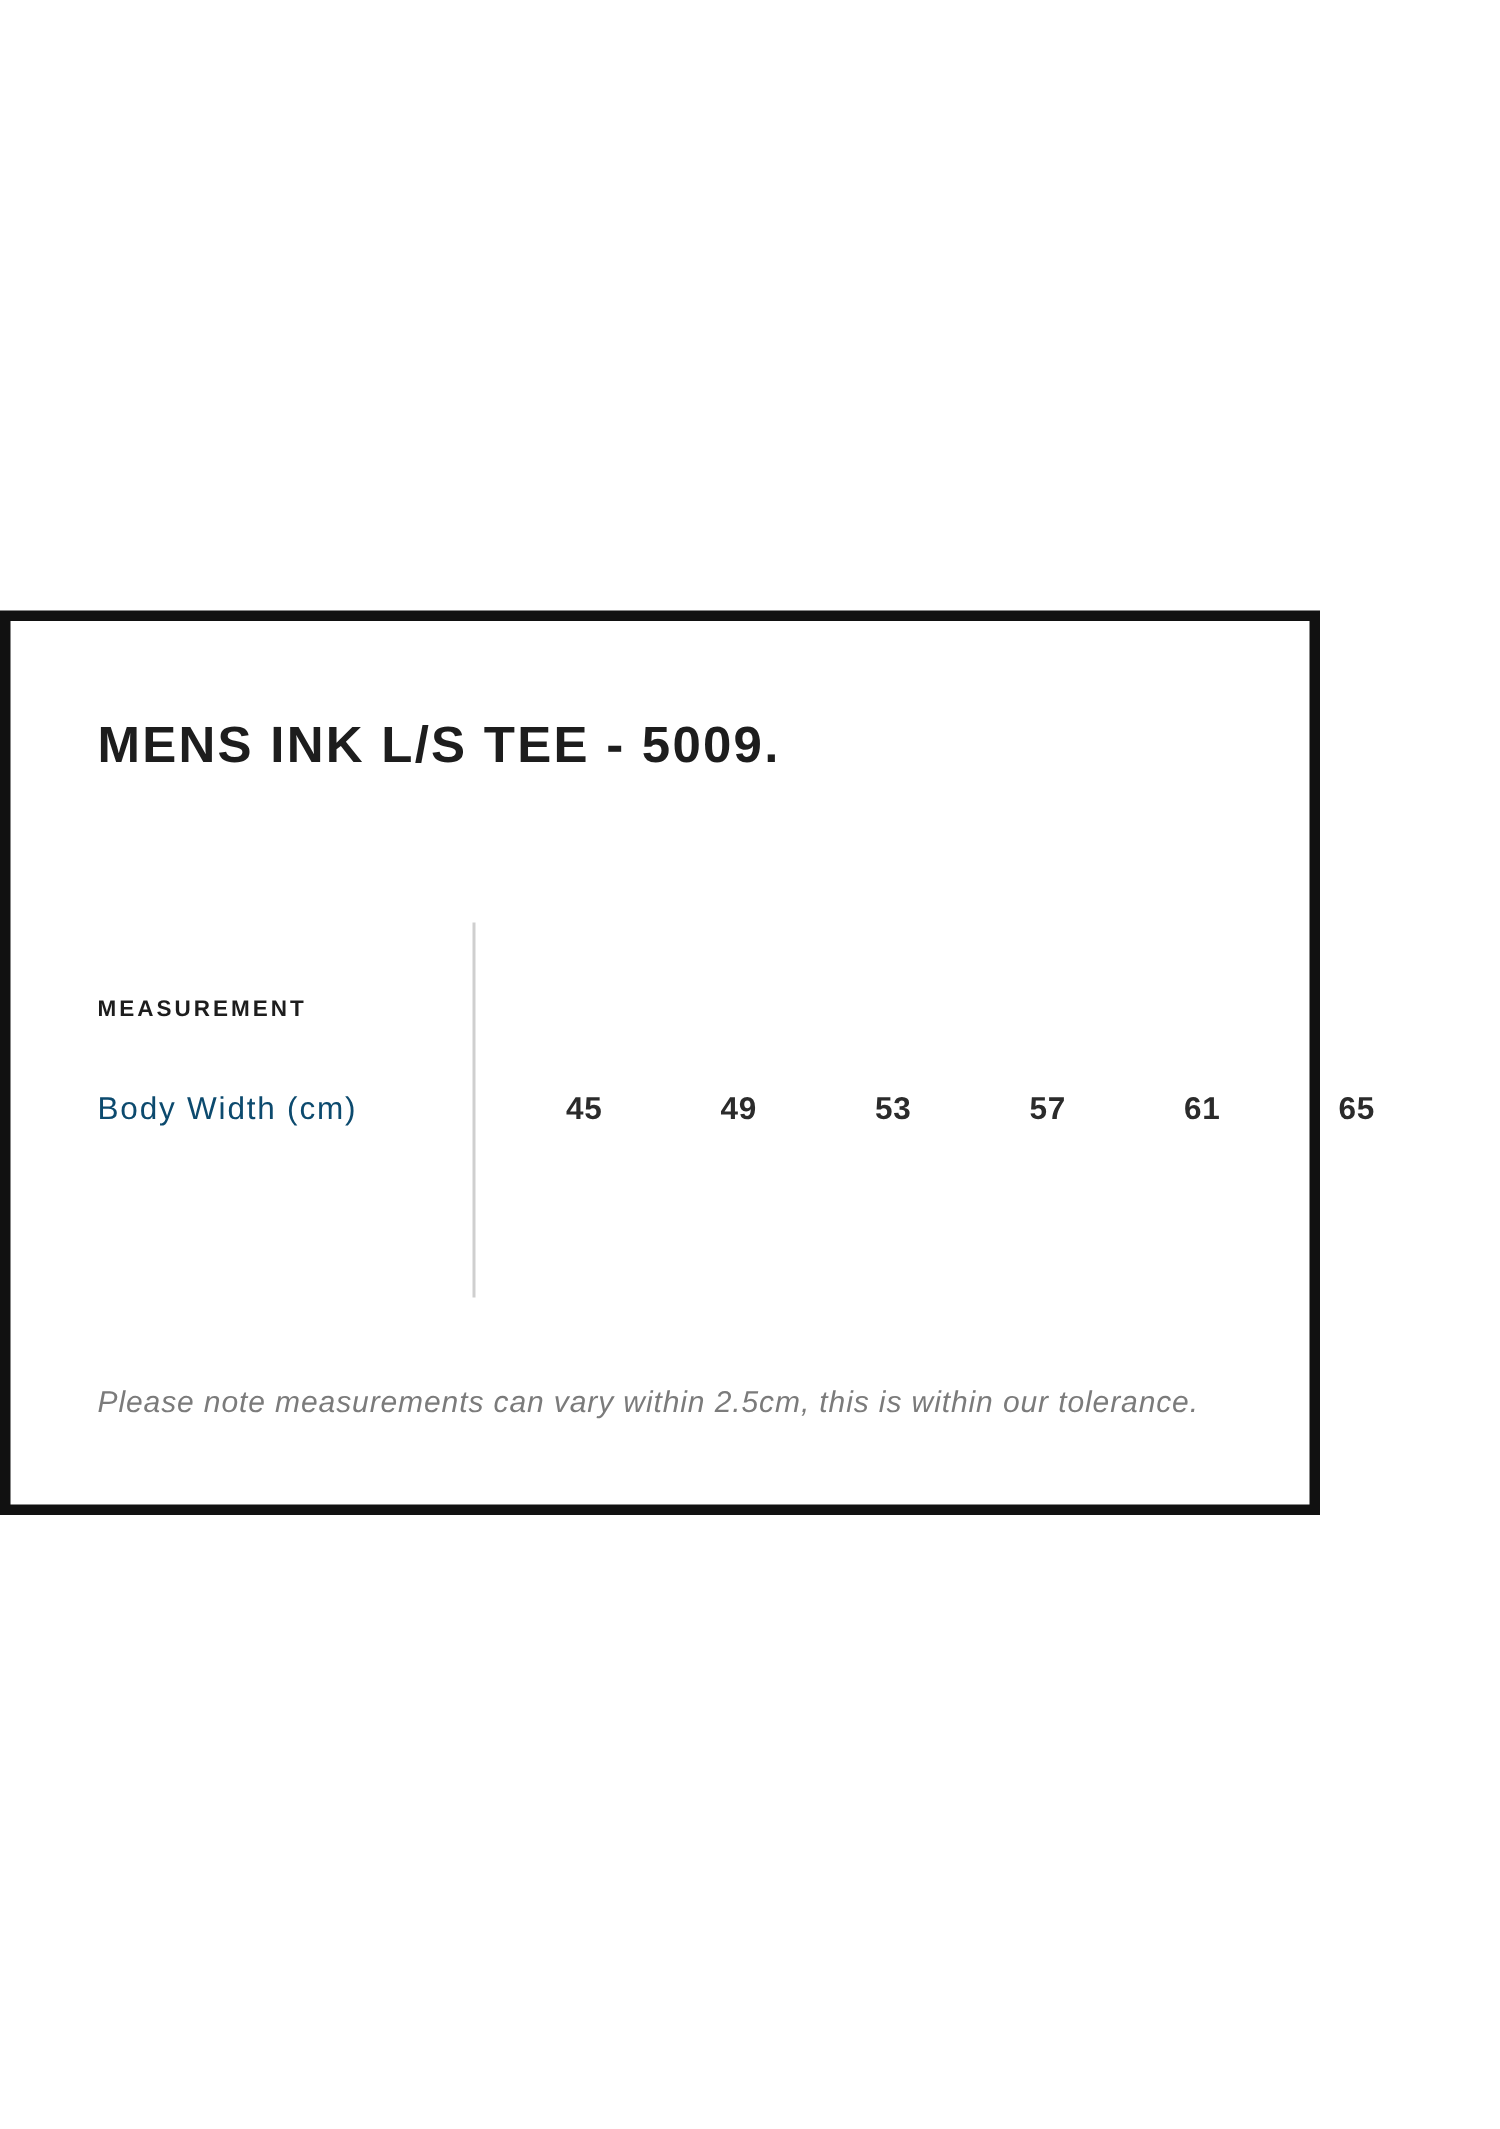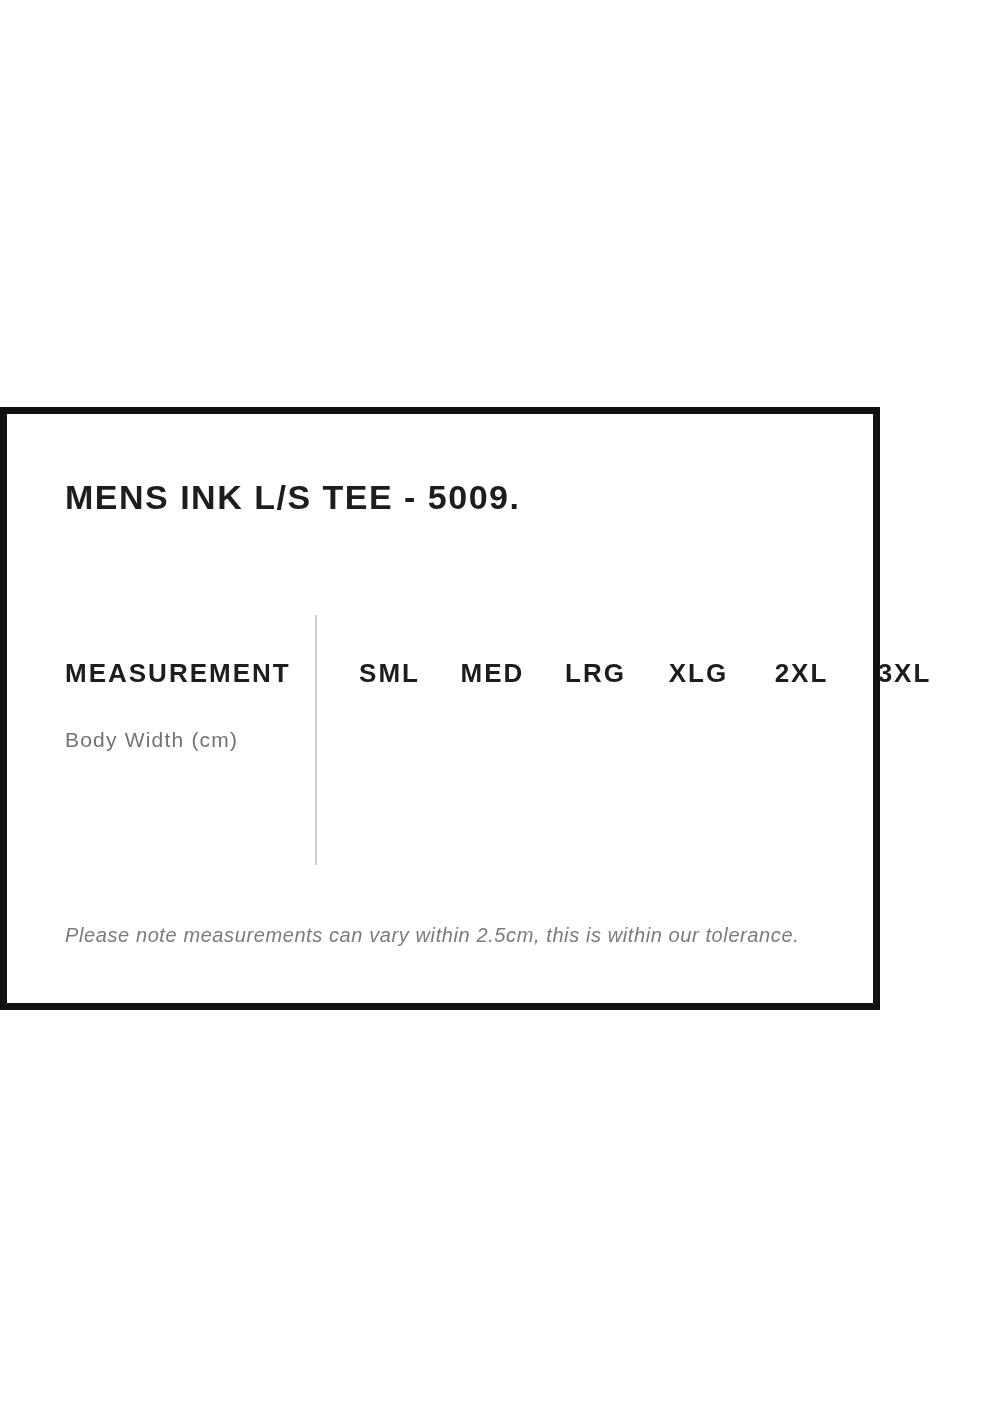--- a/index.html
+++ b/index.html
@@ -69,32 +69,32 @@
   }
   .trow .cell {
     flex: 1 1 0;
     text-align: center;
     height: 26px;
     line-height: 26px;
   }
   .header-row { top: 246px; }
   .header-row .rlabel,
   .header-row .cell {
-    font-size: 26px;
+    font-size: 15px;
     font-weight: 700;
     letter-spacing: 2px;
     color: #1d1d1d;
   }
   .data-row-1 { top: 313px; }
   .data-row-2 { top: 380px; }
   .data-row .rlabel {
     font-size: 21px;
     font-weight: 400;
     letter-spacing: 1.2px;
-    color: #737373;
+    color: #0c4a6e;
   }
   .data-row .cell {
     font-size: 21px;
     font-weight: 700;
     letter-spacing: 0.5px;
     color: #2b2b2b;
   }
   .note {
     position: absolute;
     left: 58px;
@@ -112,31 +112,31 @@
 
 <div class="canvas">
   <div class="panel">
 
     <h1 class="title">MENS INK L/S TEE - 5009.</h1>
 
     <div class="divider-v"></div>
 
     <div class="trow header-row">
       <div class="rlabel">MEASUREMENT</div>
-      <div class="values">
-        <div class="cell">SML</div>
-        <div class="cell">MED</div>
-        <div class="cell">LRG</div>
-        <div class="cell">XLG</div>
-        <div class="cell">2XL</div>
-        <div class="cell">3XL</div>
-      </div>
     </div>
 
     <div class="trow data-row data-row-1">
       <div class="rlabel">Body Width (cm)</div>
+      <div class="values">
+        <div class="cell">45</div>
+        <div class="cell">49</div>
+        <div class="cell">53</div>
+        <div class="cell">57</div>
+        <div class="cell">61</div>
+        <div class="cell">65</div>
+      </div>
     </div>
 
 
     <p class="note">Please note measurements can vary within 2.5cm, this is within our tolerance.</p>
 
   </div>
 </div>
 
 </body></html>

